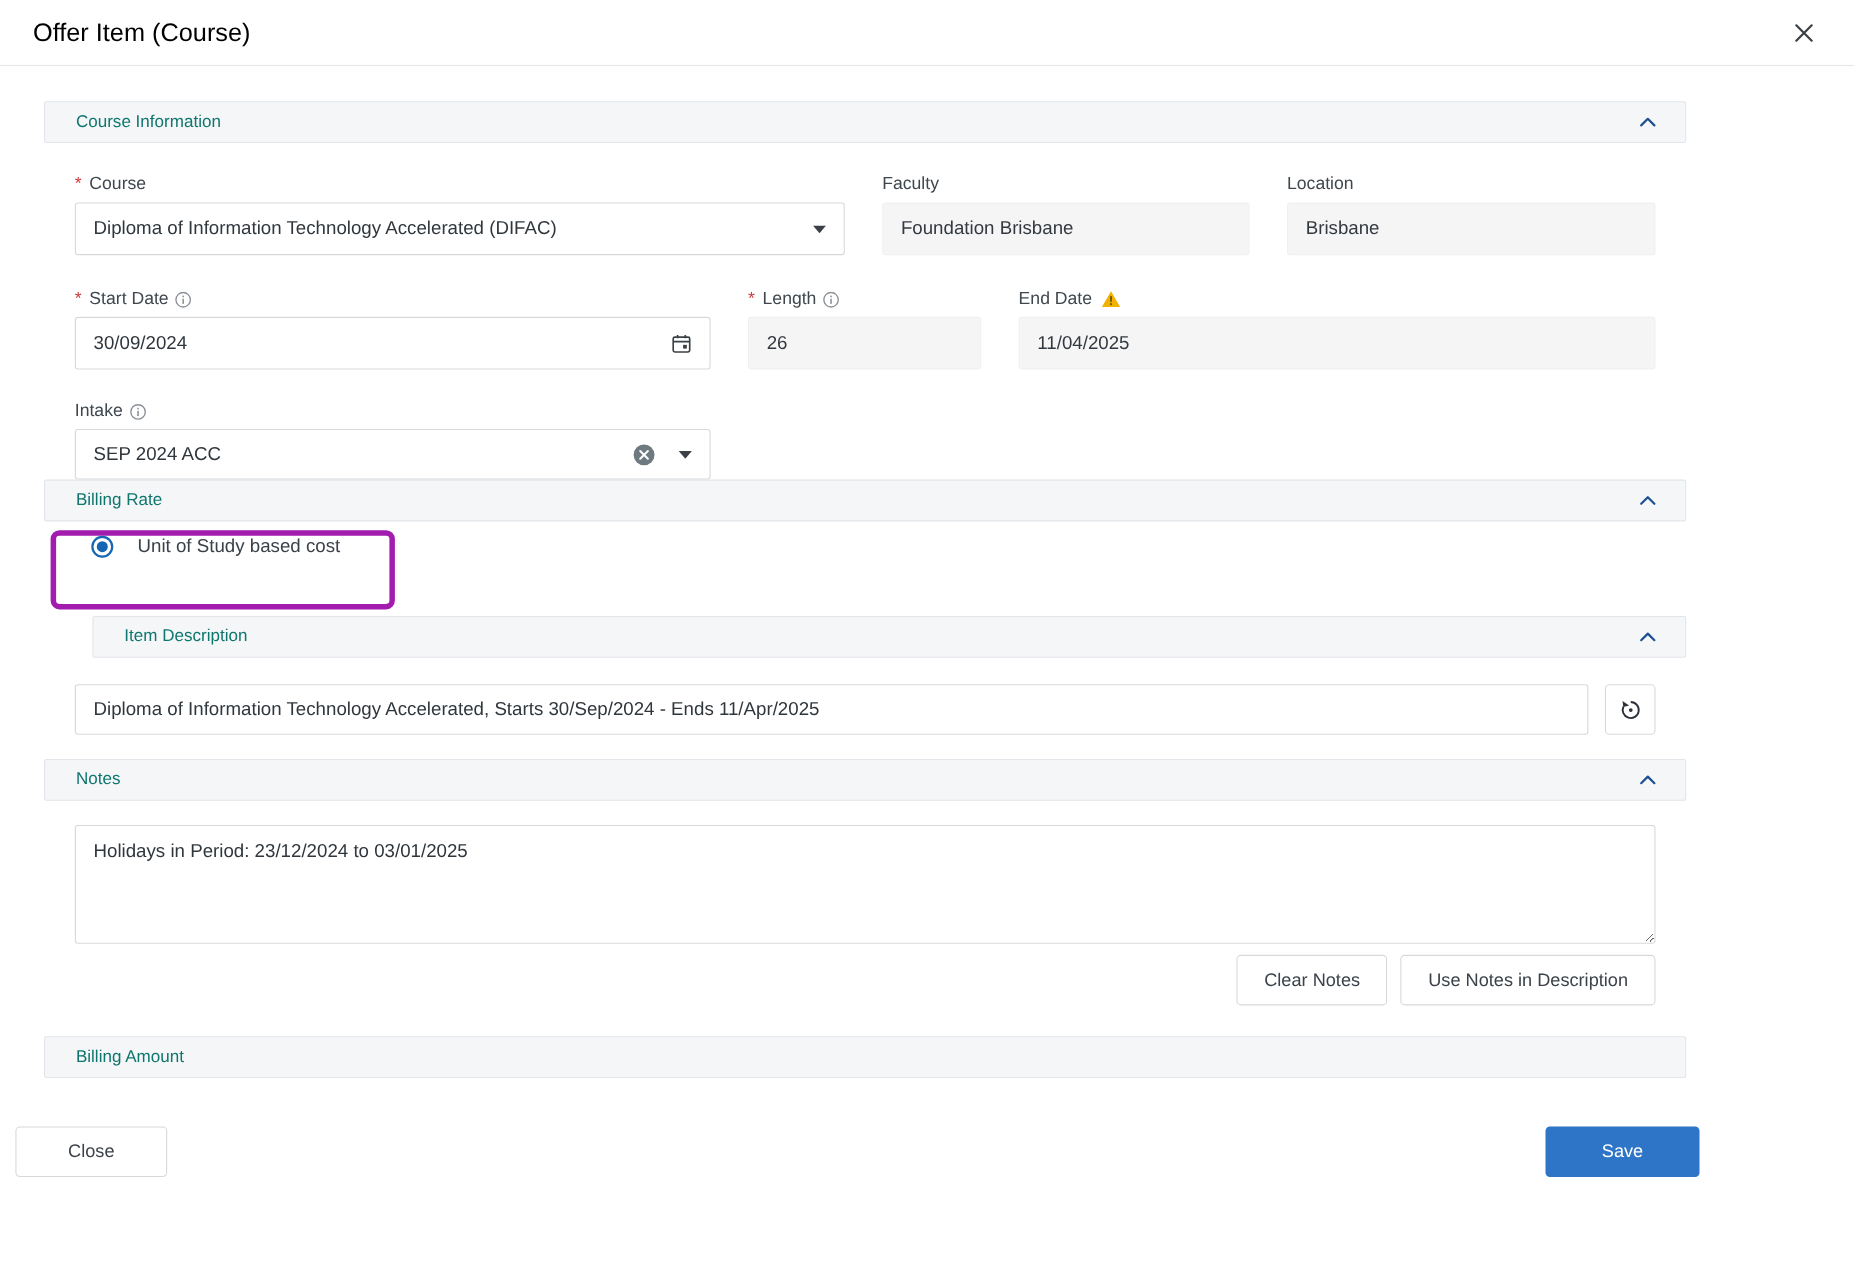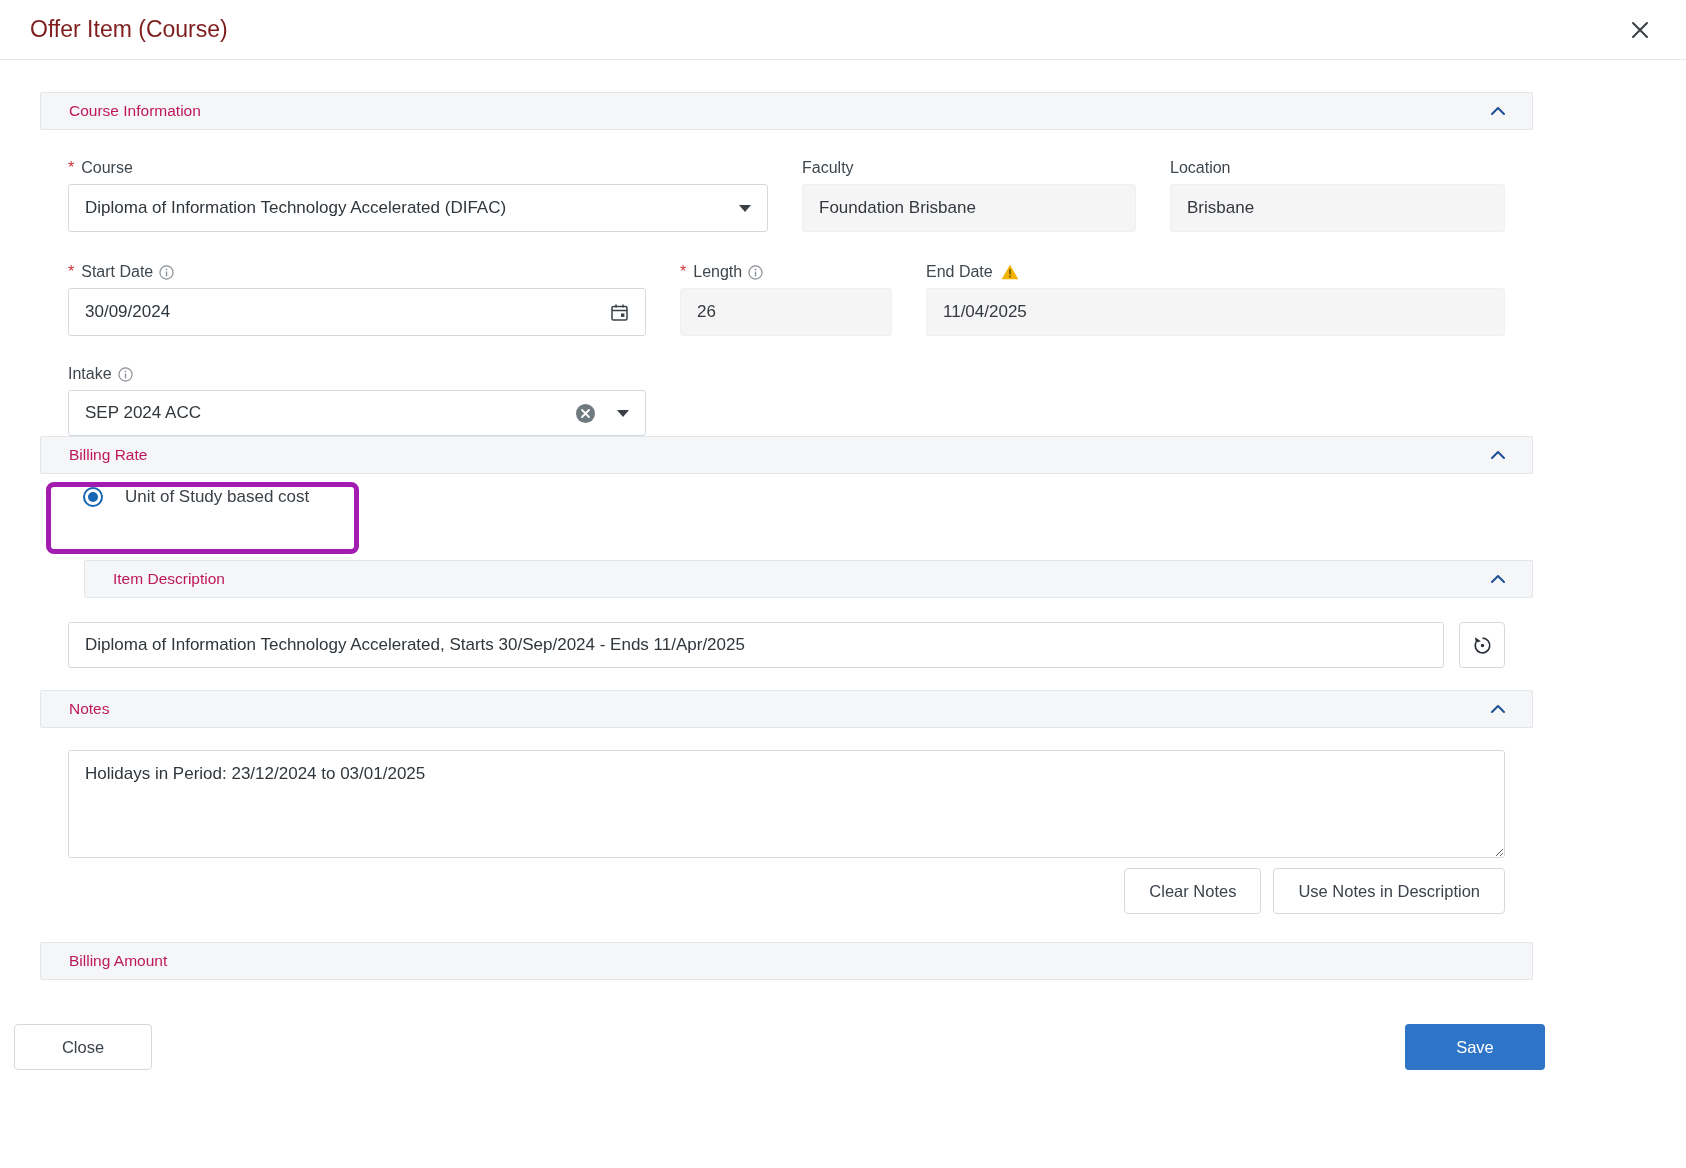--- a/index.html
+++ b/index.html
@@ -13,21 +13,21 @@
   }
   
   .modal-header {
     height: 60px;
     display: flex;
     align-items: center;
     justify-content: space-between;
     padding: 0 30px;
     border-bottom: 1px solid #e5e7e9;
   }
-  .modal-title { font-size: 23px; font-weight: 400; color: #7f1d1d; }
+  .modal-title { font-size: 23px; font-weight: 400; color: #000000; }
   .close-btn {
     background: none; border: none; cursor: pointer;
     display: flex; align-items: center; justify-content: center;
     width: 32px; height: 32px;
   }
   
   .content {
     height: 920px;
     overflow: hidden;
     padding: 32px 153px 0 40px;
@@ -35,21 +35,21 @@
   .sec-hdr {
     height: 38px;
     background: #f4f6f8;
     border: 1px solid #e2e6ea;
     border-radius: 2px;
     display: flex;
     align-items: center;
     justify-content: space-between;
     padding: 0 26px 0 28px;
   }
-  .sec-title { font-size: 15.5px; color: #be185d; }
+  .sec-title { font-size: 15.5px; color: #0f766e; }
   .chev { display: flex; align-items: center; cursor: pointer; }
   .sec-body { padding: 0 28px; }
   
   .lbl {
     display: flex; align-items: center; gap: 6px;
     height: 20px; margin-bottom: 6px;
     font-size: 16px; color: #3f474e;
   }
   .req { color: #d13438; margin-right: 1px; }
   .row { display: grid; }

